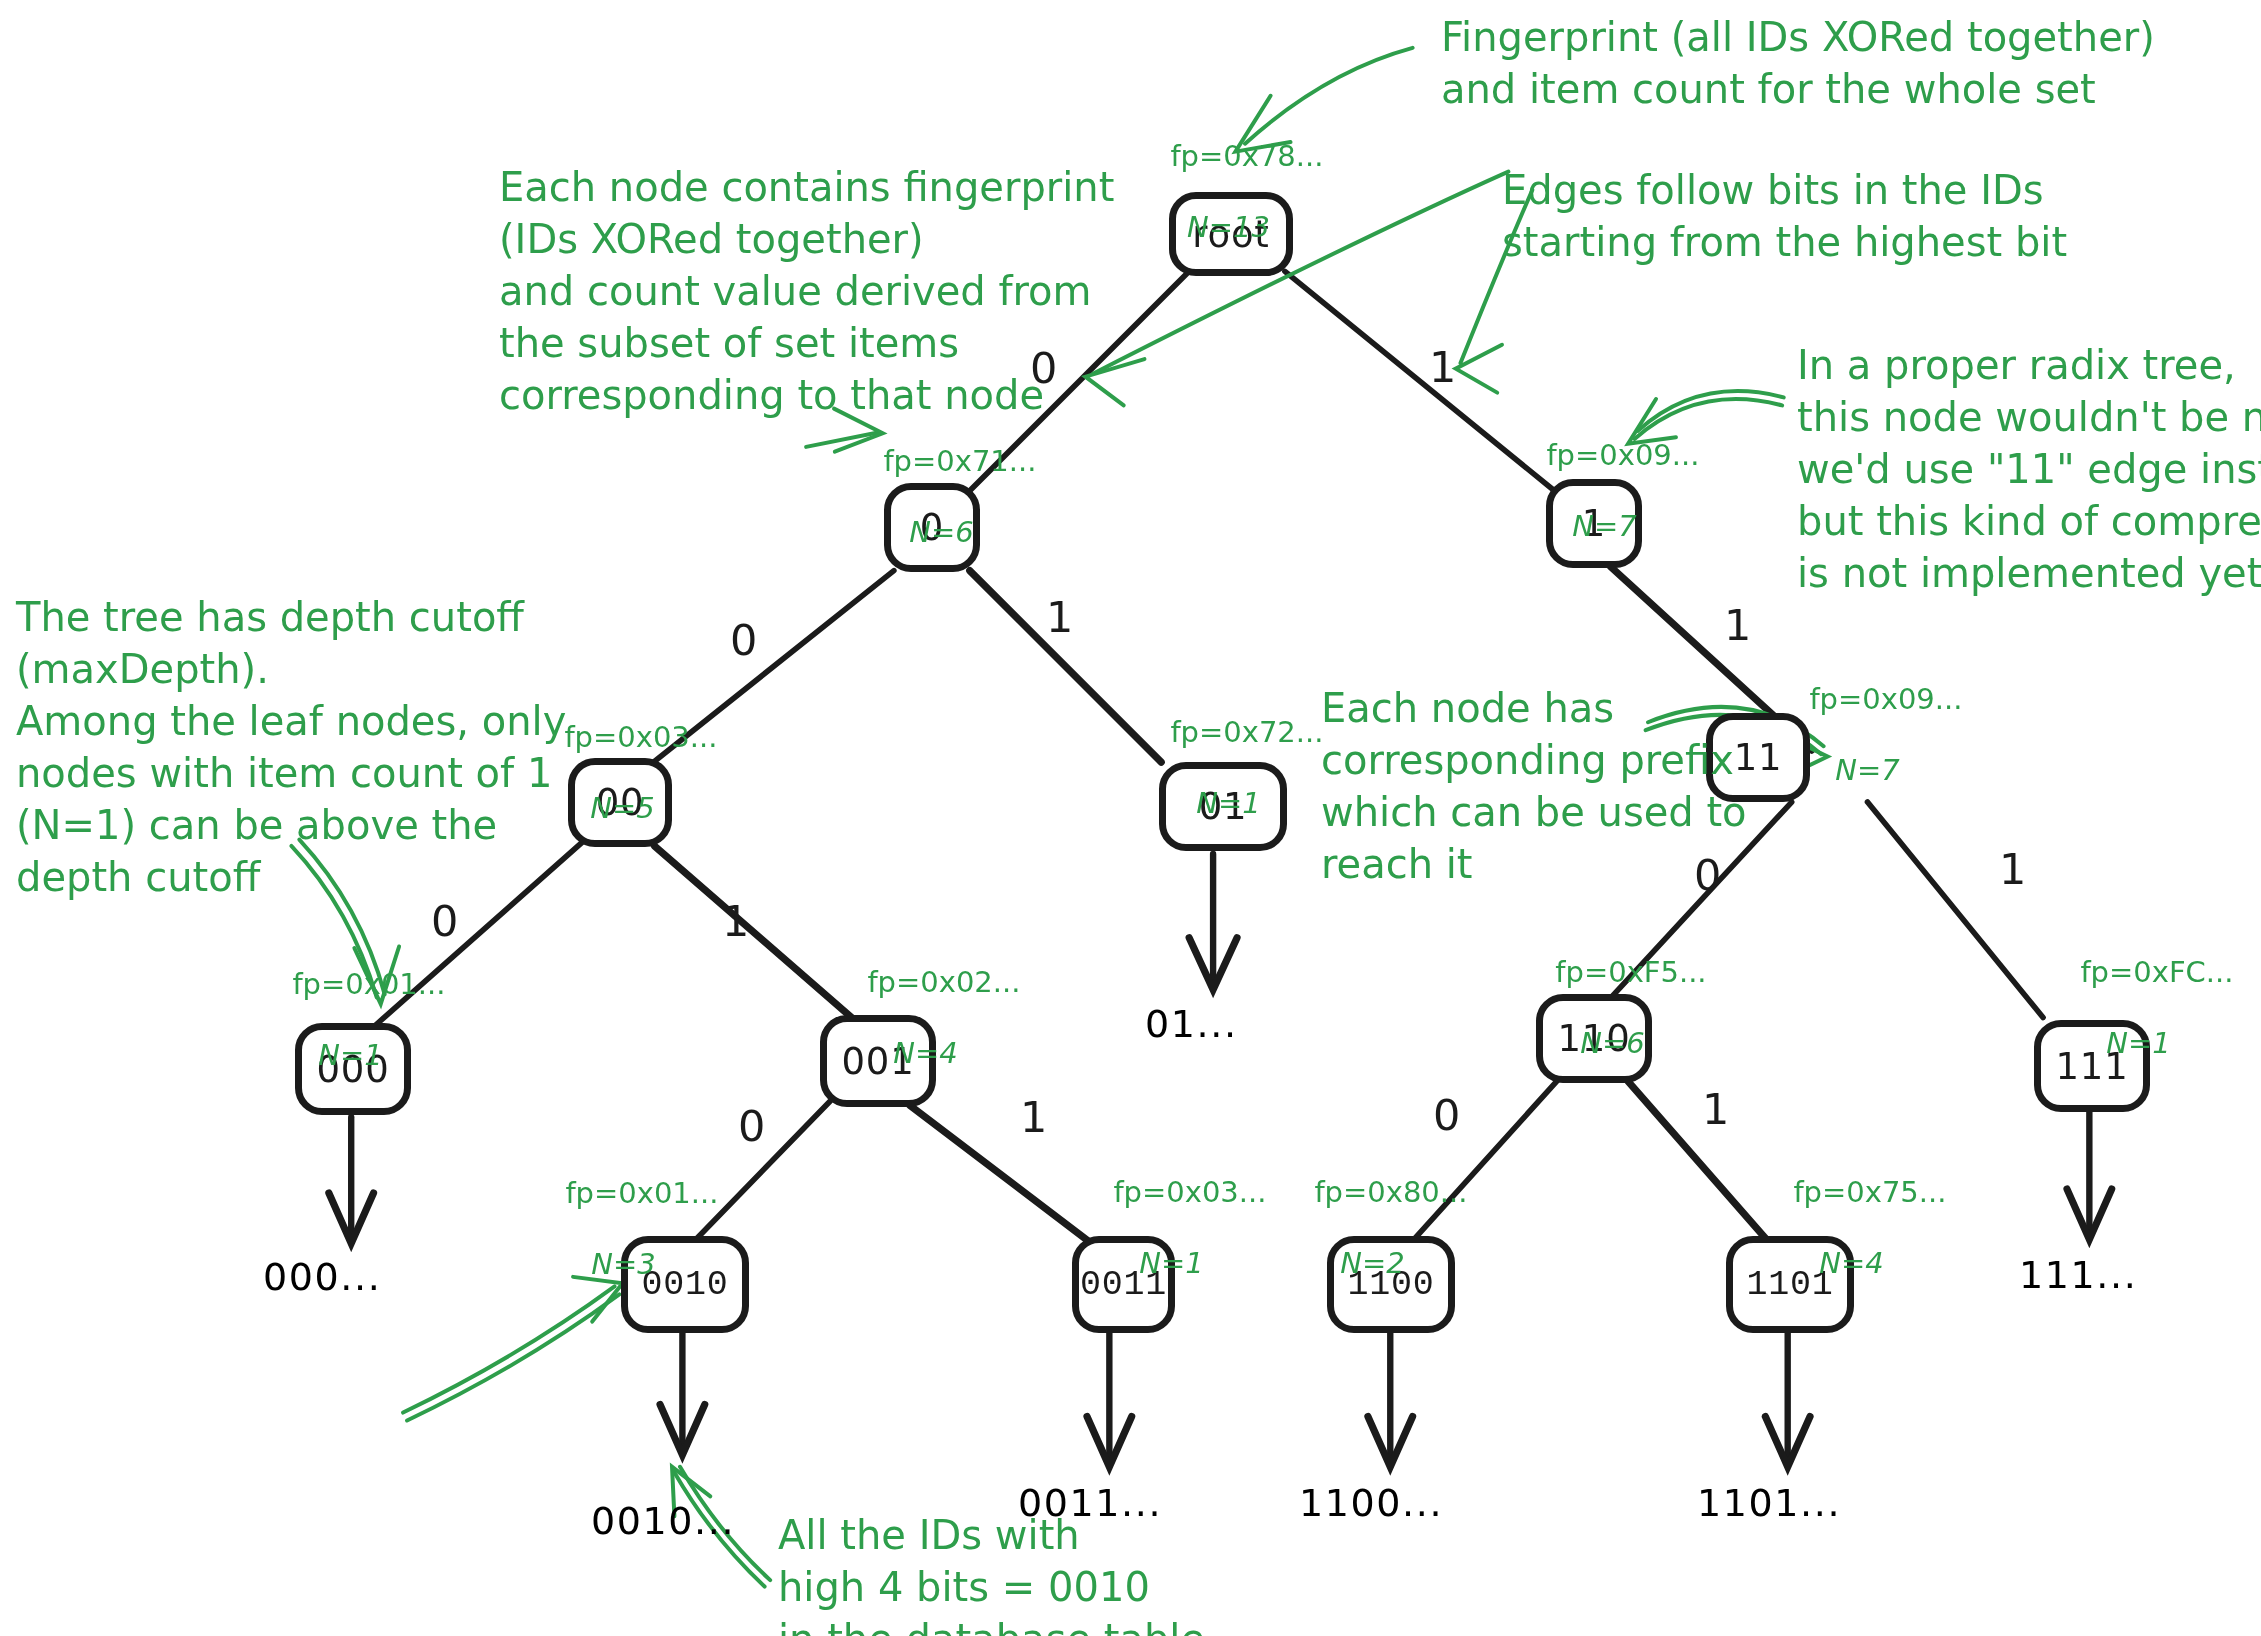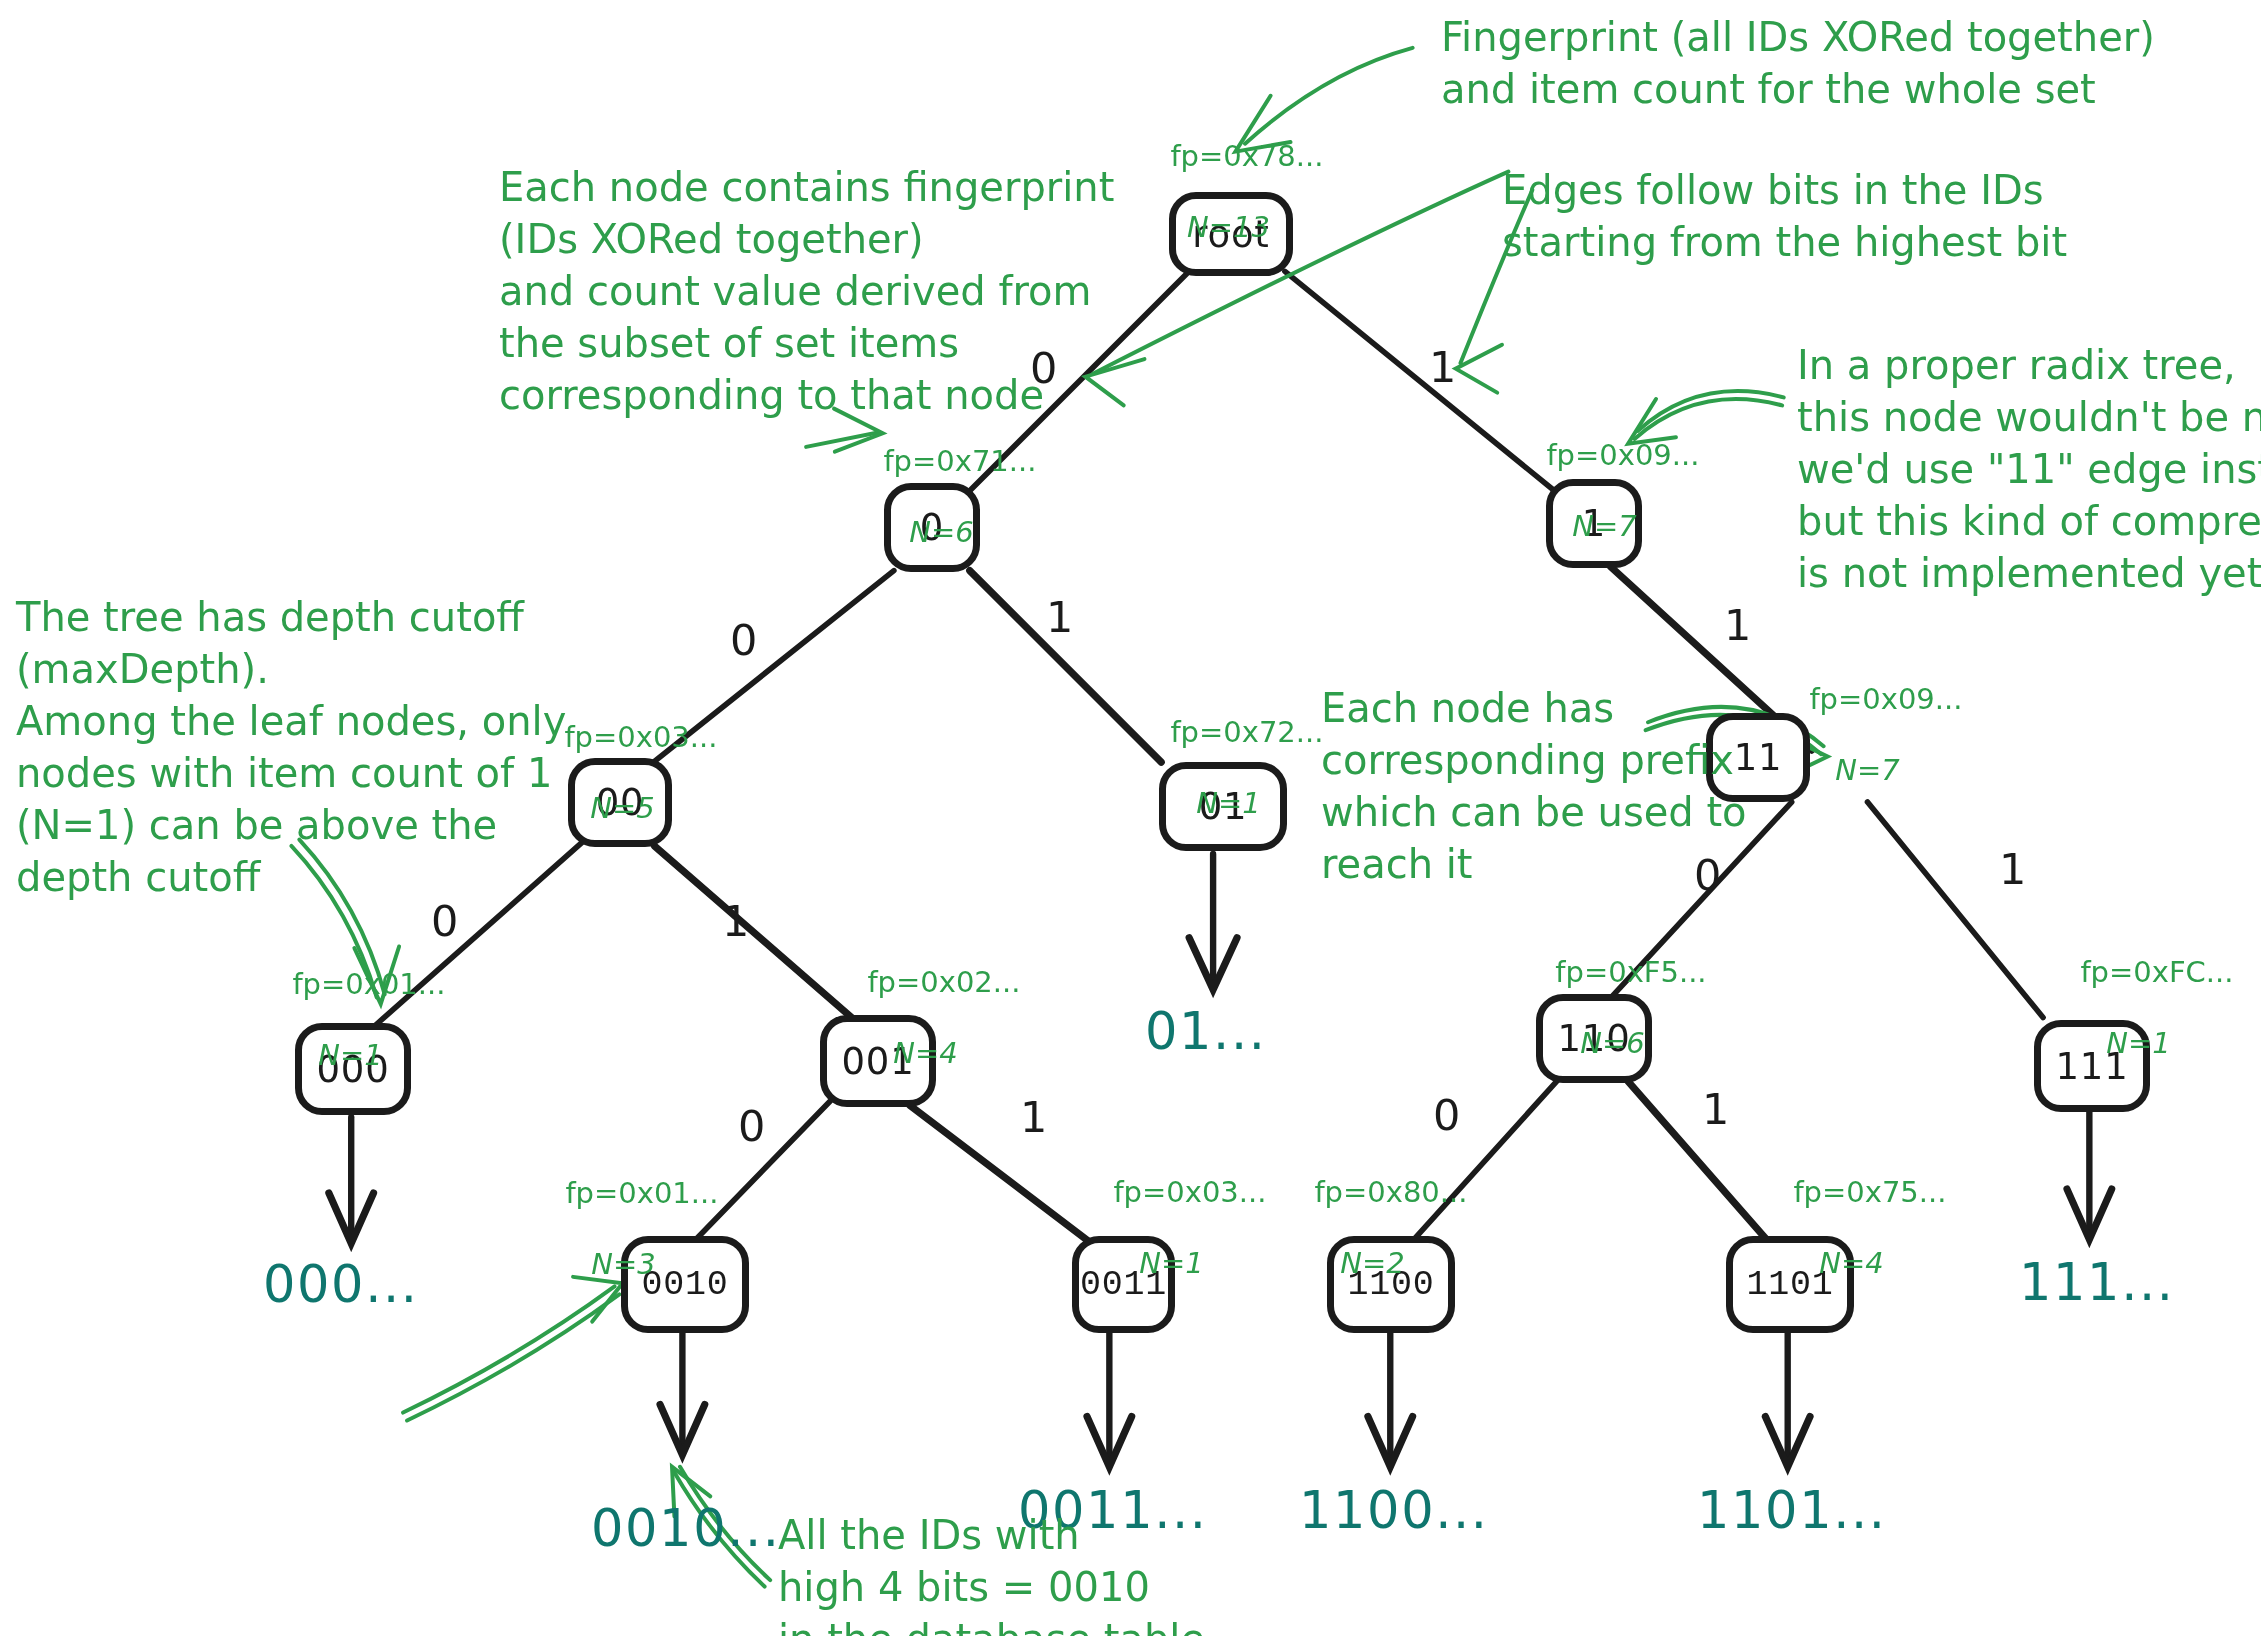--- a/index.html
+++ b/index.html
@@ -39,22 +39,22 @@
   .fp .n{font-style:italic;display:block;}
   .edgelabel{
     position:absolute;
     color:#1b1b1b;
     font-size:43px;
     font-weight:400;
     z-index:6;
   }
   .leaflabel{
     position:absolute;
-    color:#0f766e;
-    font-size:51px;
+    color:#000000;
+    font-size:38px;
     letter-spacing:1.6px;
     z-index:6;
   }
   .note{
     position:absolute;
     color:#2e9e4b;
     font-size:40px;
     line-height:1.30;
     white-space:pre;
     z-index:7;

